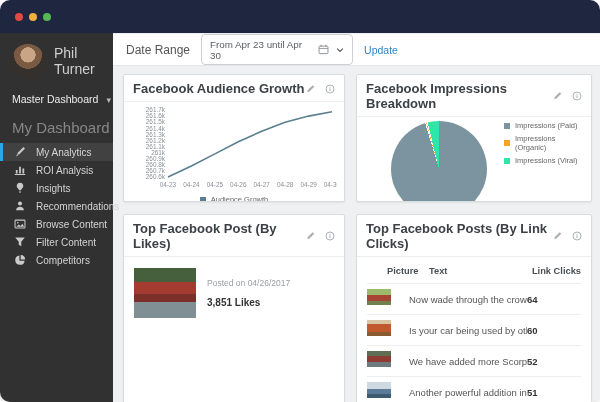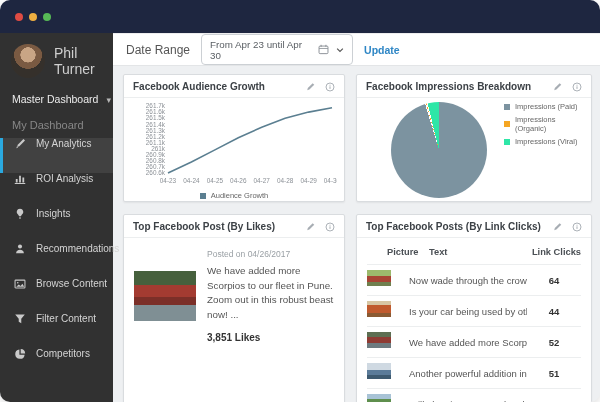--- a/index.html
+++ b/index.html
@@ -11,46 +11,46 @@
   .dot { width: 8px; height: 8px; border-radius: 50%; }
   .shell { display: flex; height: 369px; }
   
   .sidebar { width: 113px; background: #313131; flex: none; }
   .profile { display: flex; align-items: center; gap: 9px; padding: 11px 0 0 11px; }
   .avatar { width: 34px; height: 34px; border-radius: 50%; flex: none;
             background: radial-gradient(circle at 50% 32%, #c9a585 0 26%, #7a5a42 27% 48%, #35302b 49% 100%); }
   .username { font-size: 14px; color: #cfcfcf; }
   .dash-select { padding: 15px 0 0 12px; font-size: 10.5px; color: #ececec; cursor: pointer; }
   .dash-caret { color: #b5b5b5; margin-left: 8px; font-size: 9px; }
-  .section-label { padding: 14px 0 7px 12px; font-size: 11px; color: #878787; }
-  .nav-item { position: relative; display: flex; gap: 10px; height: 35px;
+  .section-label { padding: 14px 0 7px 12px; font-size: 15px; color: #878787; }
+  .nav-item { position: relative; display: flex; align-items: center; gap: 10px; height: 18px;
               padding-left: 14px; font-size: 10px; color: #d4d4d4; cursor: pointer; }
   .nav-item.active { background: #414141; }
   .nav-item.active::before { content: ""; position: absolute; left: 0; top: 0; bottom: 0; width: 3px; background: #2aa9e0; }
   .nav-icon { width: 12px; height: 12px; display: flex; }
   .nav-icon svg { width: 12px; height: 12px; }
   
   .main { flex: 1; display: flex; flex-direction: column; background: #eef0f2; min-width: 0; }
   .main-top { height: 26px; background: #fff; border-bottom: 1px solid #ededee; }
   .toolbar { height: 37px; background: #fff; border-bottom: 1px solid #e3e5e7; display: flex;
              align-items: center; padding-left: 13px; gap: 11px; }
   .toolbar-label { font-size: 12px; color: #555; }
   .date-input { display: flex; align-items: center; gap: 7px; border: 1px solid #ccd0d4; border-radius: 4px;
                 height: 31px; padding: 0 8px; background: #fff; width: 152px; cursor: pointer; }
   .date-text { flex: 1; font-size: 9.8px; color: #5a5f64; }
   .date-input svg { display: block; }
-  .update { color: #2e86c5; font-weight: bold; font-size: 10.5px; cursor: pointer; }
+  .update { color: #2e86c5; font-weight: normal; font-size: 10.5px; cursor: pointer; }
   
   .content { flex: 1; padding: 8px 8px 10px 10px; display: grid;
              grid-template-columns: 222px 1fr; grid-template-rows: 128px 1fr; gap: 12px 11px; }
   .card { background: #fff; border: 1px solid #d9dcdf; border-radius: 2px;
           box-shadow: 0 1px 2px rgba(0,0,0,.06); display: flex; flex-direction: column; overflow: hidden; }
   .card-head { display: flex; align-items: center; justify-content: space-between;
                padding: 6px 9px 5px; border-bottom: 1px solid #eceeef; flex: none; }
-  .card-title { font-size: 10px; font-weight: bold; color: #3c4146; }
+  .card-title { font-size: 13px; font-weight: bold; color: #3c4146; }
   .head-icons { display: flex; gap: 9px; align-items: center; }
   .head-icons svg { width: 10px; height: 10px; display: block; cursor: pointer; }
   
   .chart-body { flex: 1; display: flex; flex-direction: column; align-items: center; padding-top: 3px; }
   .chart-legend { display: flex; align-items: center; gap: 5px; font-size: 7.5px; color: #666; margin-top: -2px; }
   .legend-sq { width: 6px; height: 6px; }
   
   .pie-body { flex: 1; display: flex; align-items: flex-start; padding: 4px 6px 6px 34px; }
   .pie { width: 96px; height: 96px; border-radius: 50%; flex: none; }
   .pie-legend { margin-left: 17px; display: flex; flex-direction: column; gap: 4px; }
@@ -65,21 +65,21 @@
   .post-likes { font-size: 10px; font-weight: bold; color: #333; margin-top: 9px; }
   
   .table { padding: 3px 10px 0; }
   .thead { display: flex; align-items: center; padding: 6px 0 7px; font-size: 9.3px; font-weight: bold; color: #4a4f54; margin-left: 20px; }
   .col-pic { width: 42px; flex: none; }
   .col-text { flex: 1; min-width: 0; }
   .col-clicks { width: 54px; flex: none; text-align: right; }
   .trow { display: flex; align-items: center; padding: 5px 0; border-top: 1px solid #eceeef; cursor: pointer; }
   .thumb { width: 24px; height: 16px; }
   .tcell { flex: 1; font-size: 9.5px; color: #555; white-space: nowrap; overflow: hidden; }
-  .tclicks { width: 54px; flex: none; text-align: center; font-size: 9.5px; font-weight: bold; color: #333; }
+  .tclicks { width: 54px; flex: none; text-align: left; font-size: 9.5px; font-weight: bold; color: #333; }
   .t0 { background: linear-gradient(180deg, #9cb96c 0 35%, #a84434 35% 72%, #70804f 72% 100%); }
   .t1 { background: linear-gradient(180deg, #d7c6a4 0 28%, #c05a2e 28% 76%, #8a5a33 76% 100%); }
   .t2 { background: linear-gradient(180deg, #5d6e52 0 32%, #8e3b33 32% 70%, #6d7b80 70% 100%); }
   .t3 { background: linear-gradient(180deg, #cfd9e2 0 42%, #5b7b99 42% 74%, #3e5a70 74% 100%); }
   .t4 { background: linear-gradient(180deg, #a8c3d6 0 30%, #5f8f4e 30% 70%, #3f6d3a 70% 100%); }
 </style>
 </head>
 <body>
 
 <div class="app">
@@ -277,21 +277,20 @@
               <svg viewBox="0 0 16 16">
                   <circle cx="8" cy="8" r="6.4" fill="none" stroke="#a7adb3" stroke-width="1.5"></circle>
                   <path d="M8 7v4M8 4.4v1.4" stroke="#a7adb3" stroke-width="1.6"></path>
                 </svg>
             </span>
           </div>
           <div class="post-body">
             <div class="post-thumb"></div>
             <div>
               <div class="posted-on">Posted on 04/26/2017</div>
-              <div class="post-text">We have added more Scorpios to our fleet in Pune. Zoom out in this robust beast now! ...</div>
               <div class="post-likes">3,851 Likes</div>
             </div>
           </div>
         </div>
 
         <div class="card">
           <div class="card-head">
             <span class="card-title">Top Facebook Posts (By Link Clicks)</span>
             <span class="head-icons">
               <svg viewBox="0 0 16 16">
@@ -311,21 +310,21 @@
             </div>
             <div id="table-rows">
                 <div class="trow">
                   <span class="col-pic"><span class="thumb t0" style="display:inline-block"></span></span>
                   <span class="tcell">Now wade through the crowded Ba...</span>
                   <span class="tclicks">64</span>
                 </div>
                 <div class="trow">
                   <span class="col-pic"><span class="thumb t1" style="display:inline-block"></span></span>
                   <span class="tcell">Is your car being used by other fma...</span>
-                  <span class="tclicks">44</span>
+                  <span class="tclicks">60</span>
                 </div>
                 <div class="trow">
                   <span class="col-pic"><span class="thumb t2" style="display:inline-block"></span></span>
                   <span class="tcell">We have added more Scorpios to o...</span>
                   <span class="tclicks">52</span>
                 </div>
                 <div class="trow">
                   <span class="col-pic"><span class="thumb t3" style="display:inline-block"></span></span>
                   <span class="tcell">Another powerful addition in Vizag ...</span>
                   <span class="tclicks">51</span>

